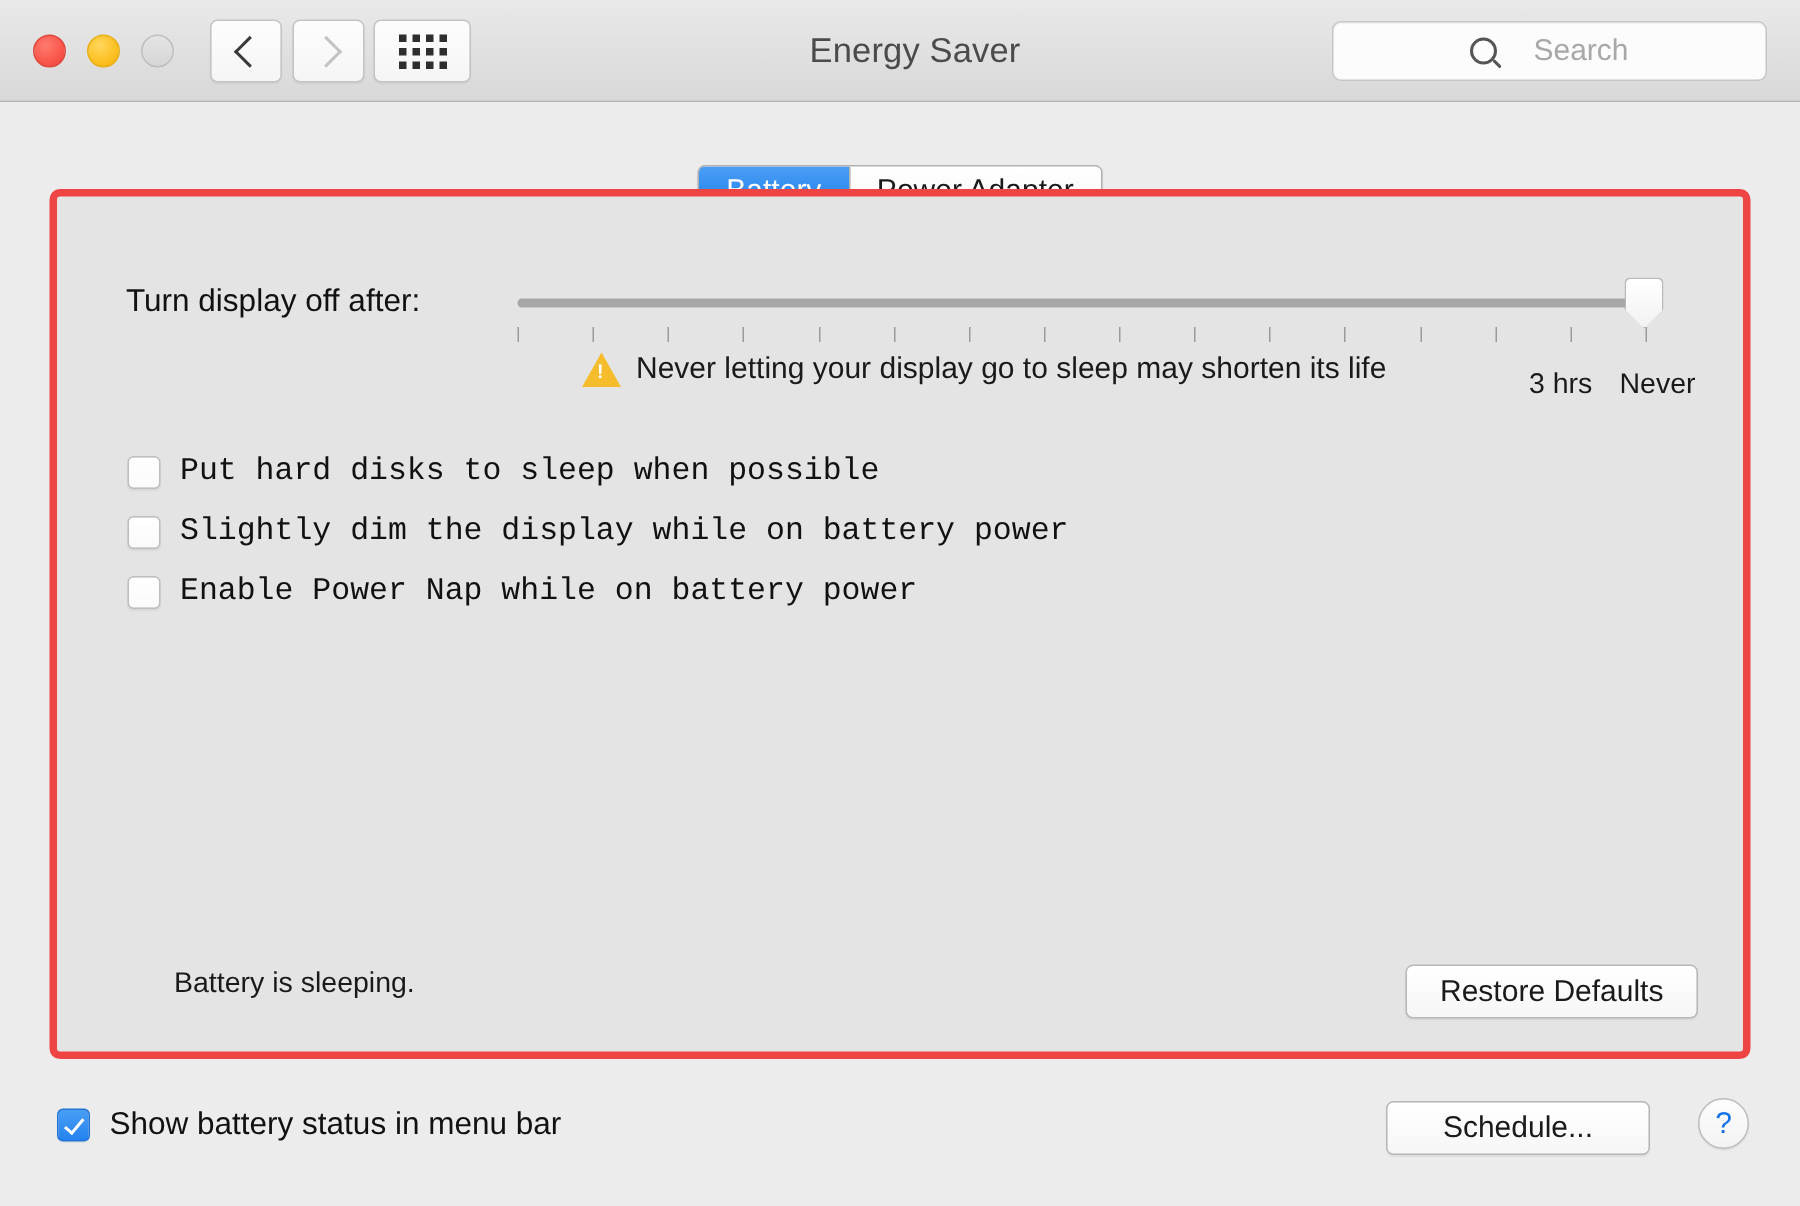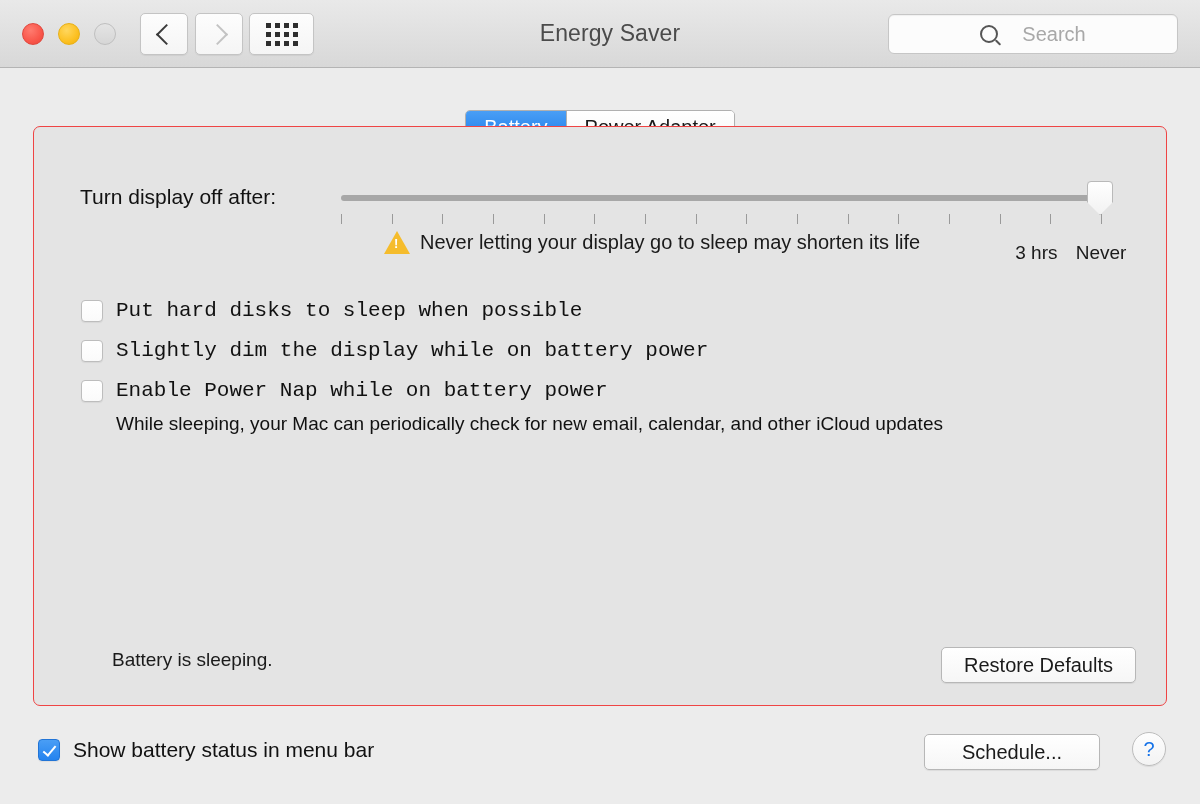--- a/index.html
+++ b/index.html
@@ -194,21 +194,21 @@
   }
 
   
   .panel {
     position: absolute;
     left: 33px;
     top: 126px;
     width: 1134px;
     height: 580px;
     background: #e4e4e4;
-    border: 1px solid #ef4444;
+    border: 5px solid #ef4444;
     border-radius: 7px;
     box-sizing: border-box;
   }
 
   
   .sliderrow {
     position: absolute;
     left: 0; right: 0;
     top: 58px;
   }
@@ -542,21 +542,20 @@
         <span class="clabel">Put hard disks to sleep when possible</span>
       </div>
       <div class="crow">
         <span class="cbox"></span>
         <span class="clabel">Slightly dim the display while on battery power</span>
       </div>
       <div class="crow">
         <span class="cbox"></span>
         <span class="clabel">Enable Power Nap while on battery power</span>
       </div>
-      <div class="subtext">While sleeping, your Mac can periodically check for new email, calendar, and other iCloud updates</div>
     </div>
 
     <div class="batterystatus">Battery is sleeping.</div>
 
     <div class="restorebtn">Restore Defaults</div>
   </div>
 
   <div class="footer">
     <div class="footcheck">
       <span class="cbox checked"></span>

